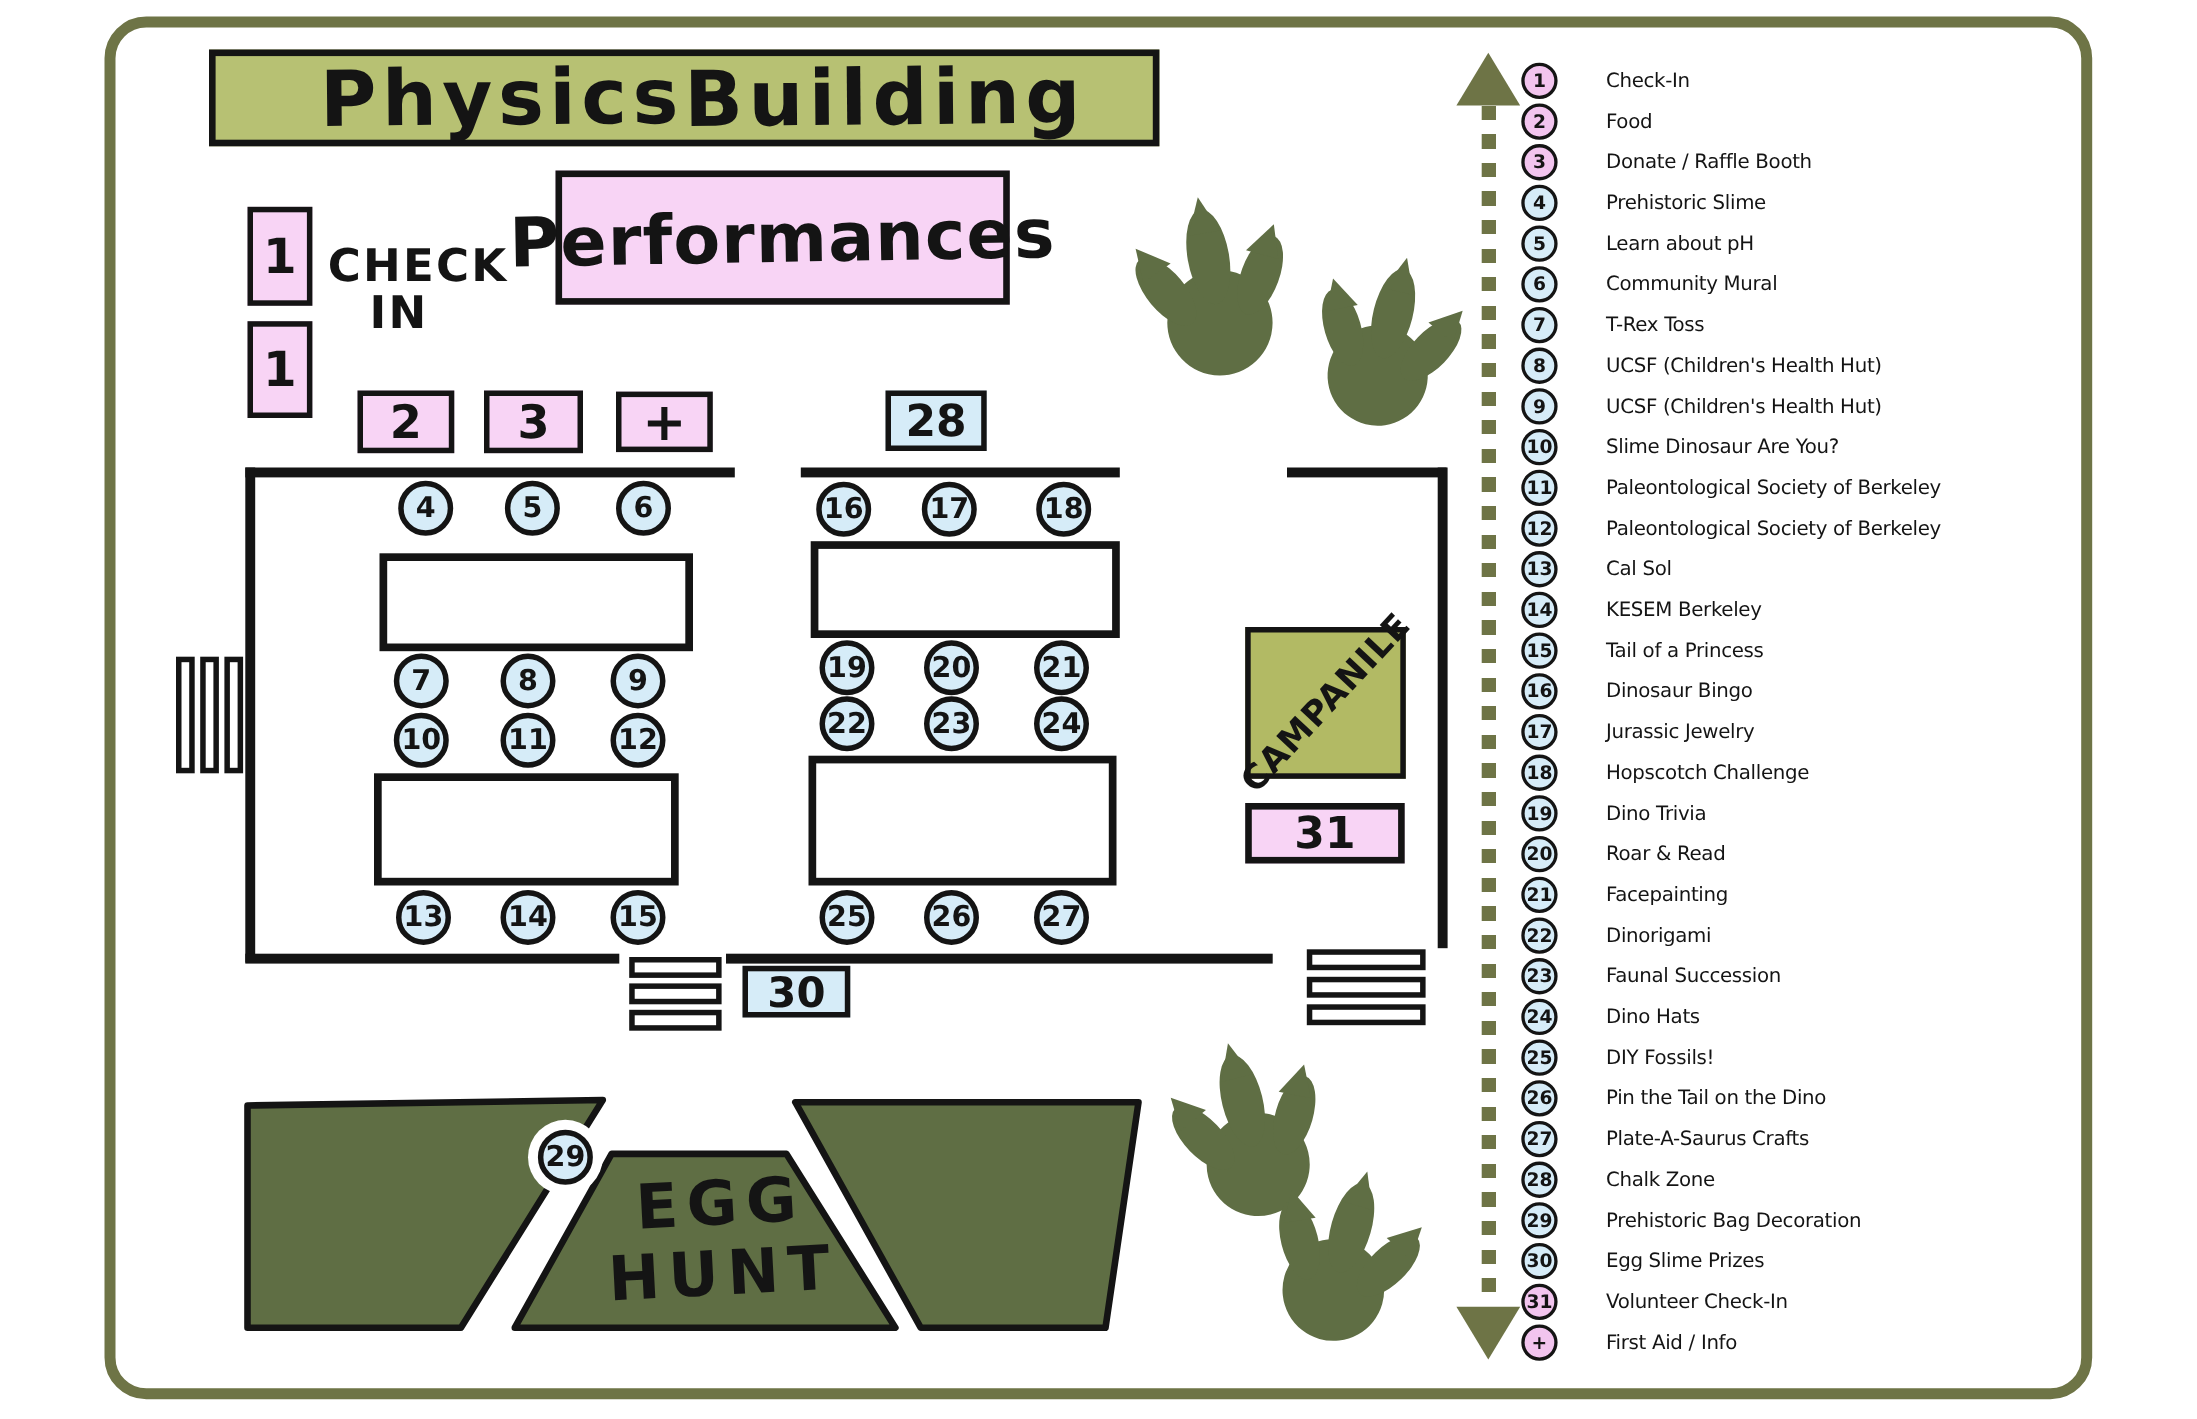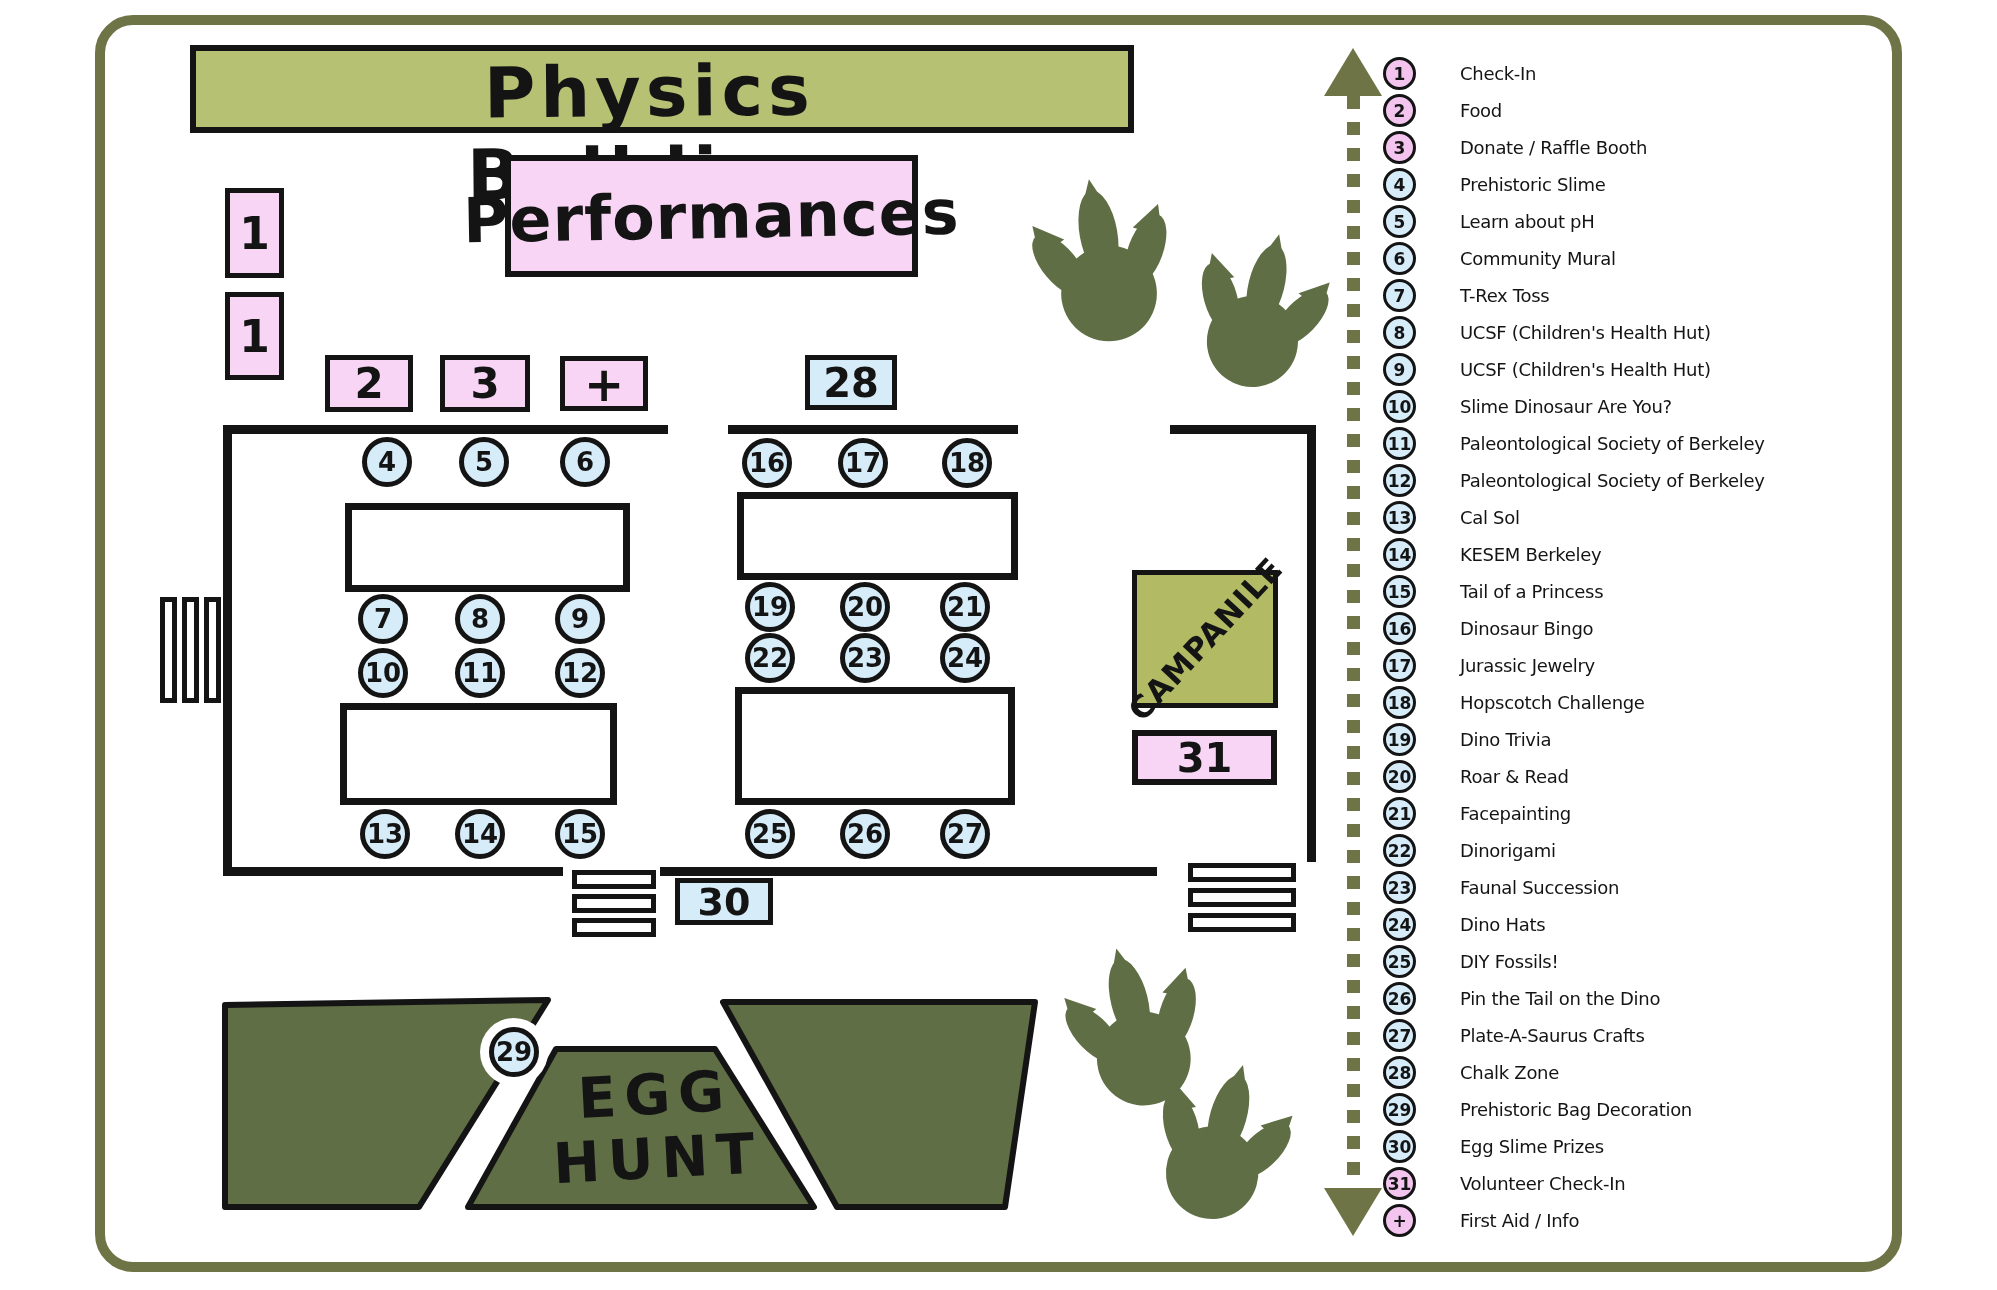--- a/index.html
+++ b/index.html
@@ -6,23 +6,23 @@
     --olive:#6e7446; --olive-banner:#b7c173; --olive-camp:#b2ba64;
     --olive-dark:#5f6e44; --pink:#f8d4f5; --pink-circ:#f2c4ee;
     --blue:#d6ecf8; --ink:#141414; --paper:#ffffff;
   }
   html,body{margin:0;padding:0;background:#fff;}
   .stage{position:relative;width:1997px;height:1290px;background:var(--paper);
     font-family:"DejaVu Sans","Liberation Sans",sans-serif;color:var(--ink);overflow:hidden;}
   .outer-border{position:absolute;left:95px;top:15px;width:1807px;height:1257px;
     border:10px solid var(--olive);border-radius:38px;box-sizing:border-box;}
   
-  .banner{position:absolute;left:190px;top:45px;width:944px;height:88px;box-sizing:border-box;
+  .banner{position:absolute;left:190px;top:45px;width:864px;height:88px;box-sizing:border-box;
     background:var(--olive-banner);border:6px solid var(--ink);display:flex;align-items:center;
-    justify-content:space-between;padding:0 120px 0 95px;flex-direction:column;}
+    justify-content:space-between;padding:0 120px 0 95px;}
   .banner span{font-size:70px;font-weight:900;letter-spacing:5px;transform:rotate(-0.5deg);}
   .boxlabel{position:absolute;box-sizing:border-box;border:6px solid var(--ink);
     display:flex;align-items:center;justify-content:center;font-weight:900;}
   .pinkbox{background:var(--pink);}
   .bluebox{background:var(--blue);}
   .perf{left:505px;top:155px;width:413px;height:122px;font-size:62px;font-weight:900;letter-spacing:1px;}
   .perf span{transform:rotate(-1deg);}
   .ck1a{left:225px;top:188px;width:59px;height:90px;font-size:44px;border-width:5px;}
   .ck1b{left:225px;top:292px;width:59px;height:88px;font-size:44px;border-width:5px;}
   .b2{left:325px;top:355px;width:88px;height:57px;font-size:42px;border-width:5px;}
@@ -76,20 +76,24 @@
     <span>Physics</span>
     <span>Building</span>
   </div>
 
   <div class="boxlabel pinkbox perf">
     <span>Performances</span>
   </div>
 
   <div class="boxlabel pinkbox ck1a">1</div>
   <div class="boxlabel pinkbox ck1b">1</div>
+  <div class="handtext checkin-lbl">
+    <div>CHECK</div>
+    <div class="l2">IN</div>
+  </div>
 
   <div class="boxlabel pinkbox b2">2</div>
   <div class="boxlabel pinkbox b3">3</div>
   <div class="boxlabel pinkbox bplus">+</div>
   <div class="boxlabel bluebox b28">28</div>
   <div class="boxlabel bluebox b30">30</div>
   <div class="boxlabel pinkbox b31">31</div>
 
   <div class="boxlabel camp">
     <span>CAMPANILE</span>

